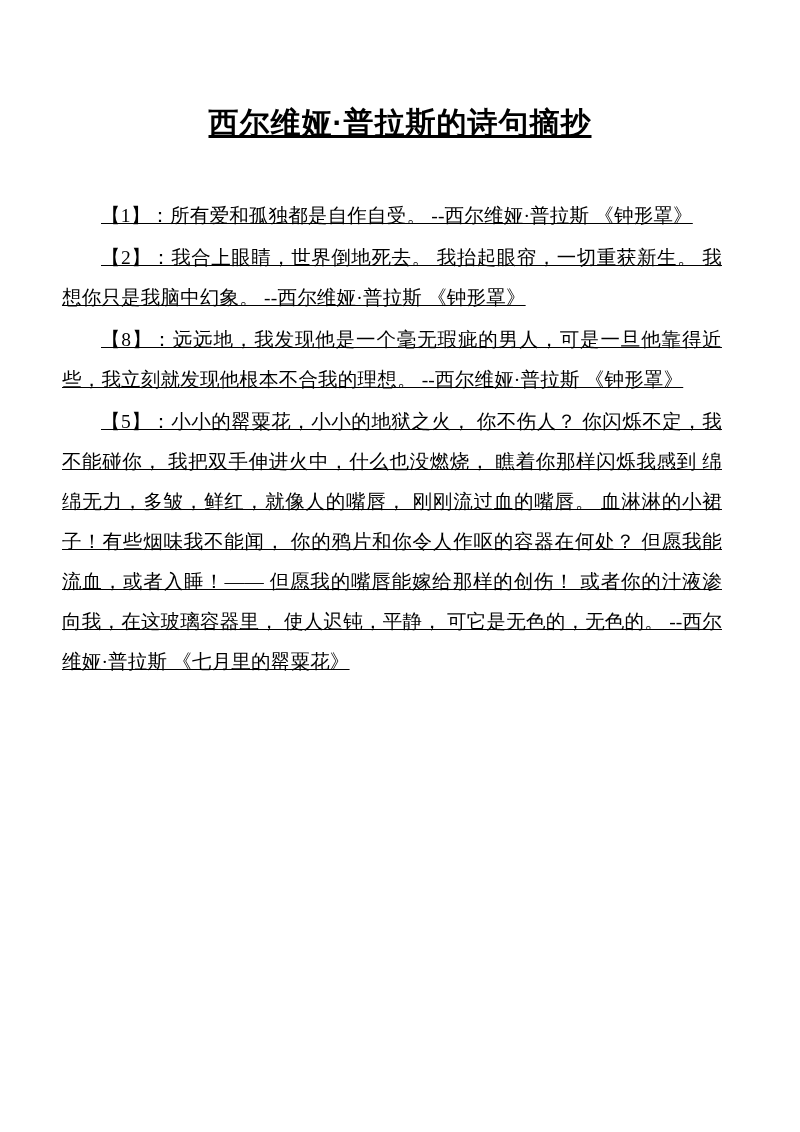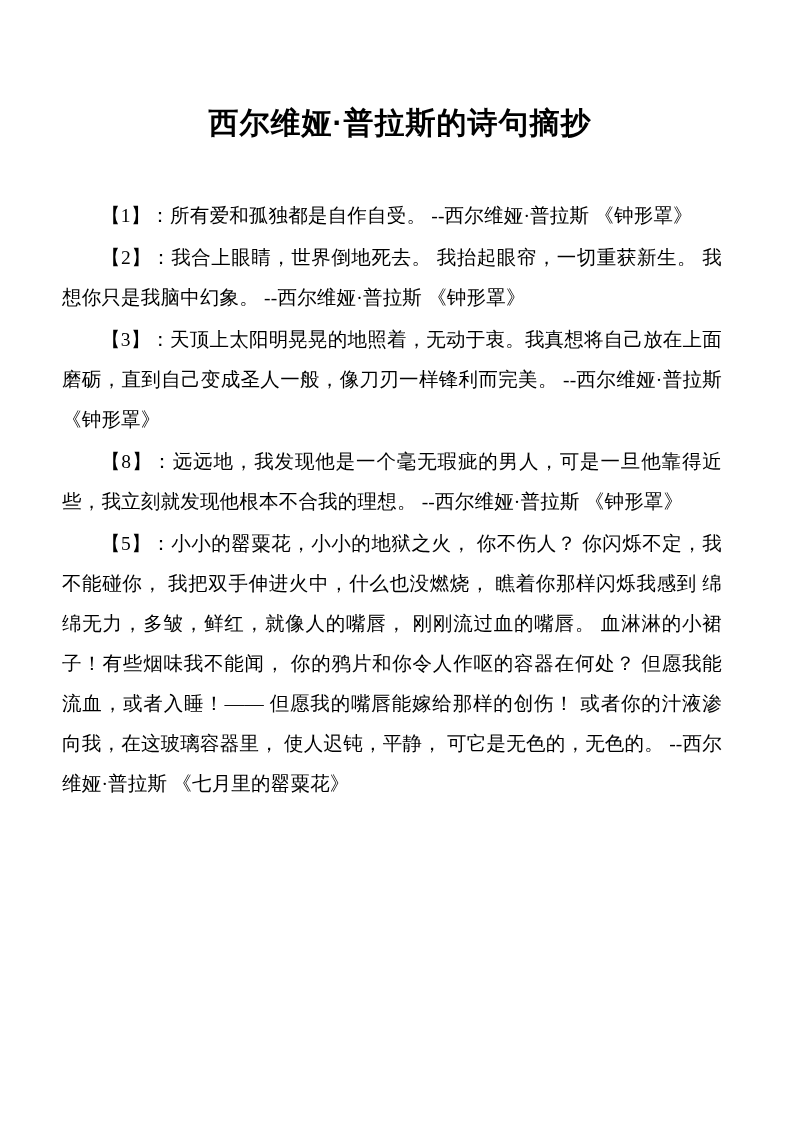--- a/index.html
+++ b/index.html
@@ -10,20 +10,21 @@
   .page {
     width: 800px;
     height: 1132px;
     background: #ffffff;
     position: relative;
     box-sizing: border-box;
     padding: 78px 62px 40px 62px;
     font-family: "Liberation Serif", "DejaVu Serif", serif;
     color: #000000;
     overflow: hidden;
+    text-decoration: underline;
   }
   .doc-title {
     text-align: center;
     font-family: "Liberation Sans", "DejaVu Sans", sans-serif;
     font-weight: bold;
     font-size: 30px;
     letter-spacing: 1px;
     margin: 24px 0 0 0;
     line-height: 1.4;
   }
@@ -45,18 +46,17 @@
 </head>
 <body>
 
 <div class="page">
 
   <h1 class="doc-title">西尔维娅·普拉斯的诗句摘抄</h1>
 
   <div class="body-block">
     <p class="para">【1】：所有爱和孤独都是自作自受。      --西尔维娅·普拉斯 《钟形罩》</p>
     <p class="para">【2】：我合上眼睛，世界倒地死去。   我抬起眼帘，一切重获新生。   我想你只是我脑中幻象。      --西尔维娅·普拉斯 《钟形罩》</p>
-    <p class="para">【3】：天顶上太阳明晃晃的地照着，无动于衷。我真想将自己放在上面磨砺，直到自己变成圣人一般，像刀刃一样锋利而完美。 --西尔维娅·普拉斯 《钟形罩》</p>
     <p class="para">【8】：远远地，我发现他是一个毫无瑕疵的男人，可是一旦他靠得近些，我立刻就发现他根本不合我的理想。 --西尔维娅·普拉斯 《钟形罩》</p>
     <p class="para">【5】：小小的罂粟花，小小的地狱之火，  你不伤人？  你闪烁不定，我不能碰你，    我把双手伸进火中，什么也没燃烧，   瞧着你那样闪烁我感到 绵绵无力，多皱，鲜红，就像人的嘴唇，    刚刚流过血的嘴唇。   血淋淋的小裙子！有些烟味我不能闻，   你的鸦片和你令人作呕的容器在何处？  但愿我能流血，或者入睡！——   但愿我的嘴唇能嫁给那样的创伤！   或者你的汁液渗向我，在这玻璃容器里，   使人迟钝，平静，     可它是无色的，无色的。      --西尔维娅·普拉斯 《七月里的罂粟花》</p>
   </div>
 
 </div>
 
 </body></html>

